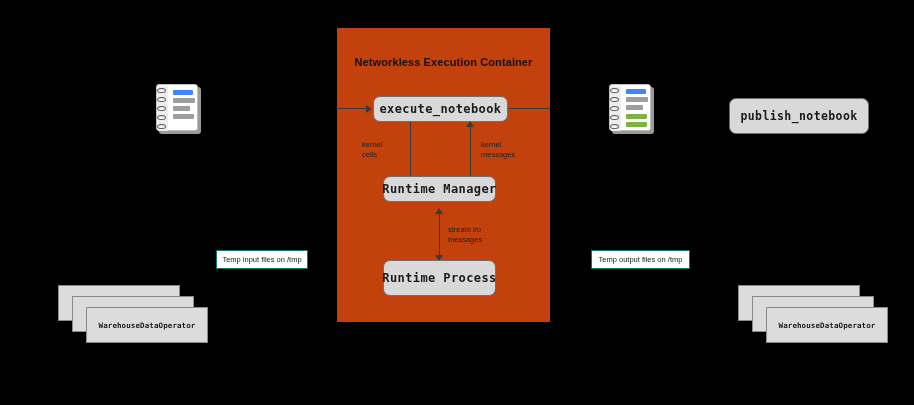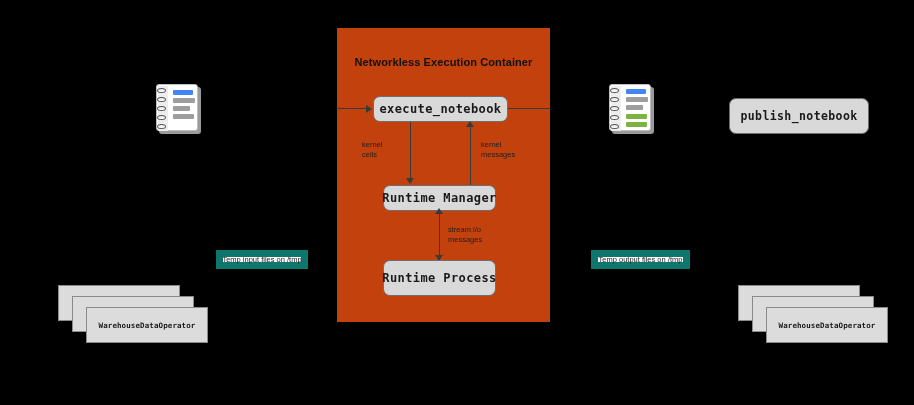--- a/index.html
+++ b/index.html
@@ -51,21 +51,21 @@
     font-weight: bold;
     font-size: 12px;
     display: flex;
     align-items: center;
     justify-content: center;
     box-sizing: border-box;
     letter-spacing: 0.4px;
     white-space: nowrap;
   }
   #execute-notebook-box { left: 373px; top: 96px;  width: 135px; height: 26px; }
-  #runtime-manager-box  { left: 383px; top: 185px; width: 113px; height: 26px; }
+  #runtime-manager-box  { left: 383px; top: 176px; width: 113px; height: 26px; }
   #runtime-process-box  { left: 383px; top: 260px; width: 113px; height: 36px; }
   #publish-notebook-box { left: 729px; top: 98px;  width: 140px; height: 36px; font-size: 11.5px;}
 
   
   .hline {
     position: absolute;
     height: 1px;
     background: #3a3a3a;
   }
   .vline {
@@ -183,21 +183,21 @@
     font-weight: bold;
     color: #1a1a1a;
     letter-spacing: 0.1px;
     white-space: nowrap;
   }
 
   
   .temp-label {
     position: absolute;
     background: #ffffff;
-    border: 7px solid #0f766e;
+    border: 1px solid #0f766e;
     font-size: 7.5px;
     color: #222222;
     display: flex;
     align-items: center;
     justify-content: center;
     box-sizing: border-box;
     white-space: nowrap;
     height: 19px;
   }
 </style>

